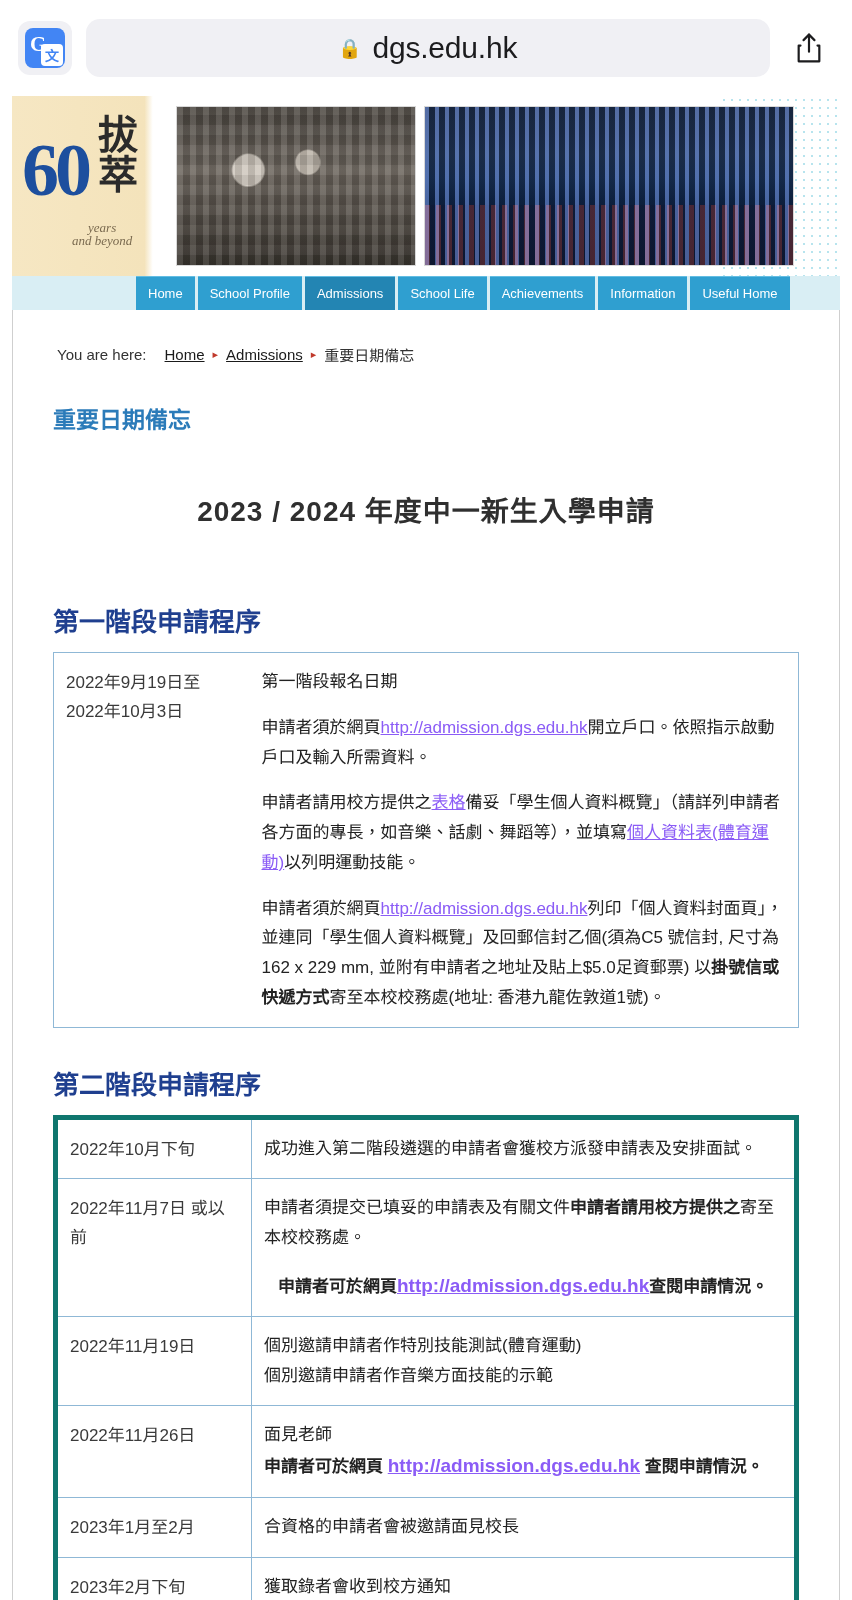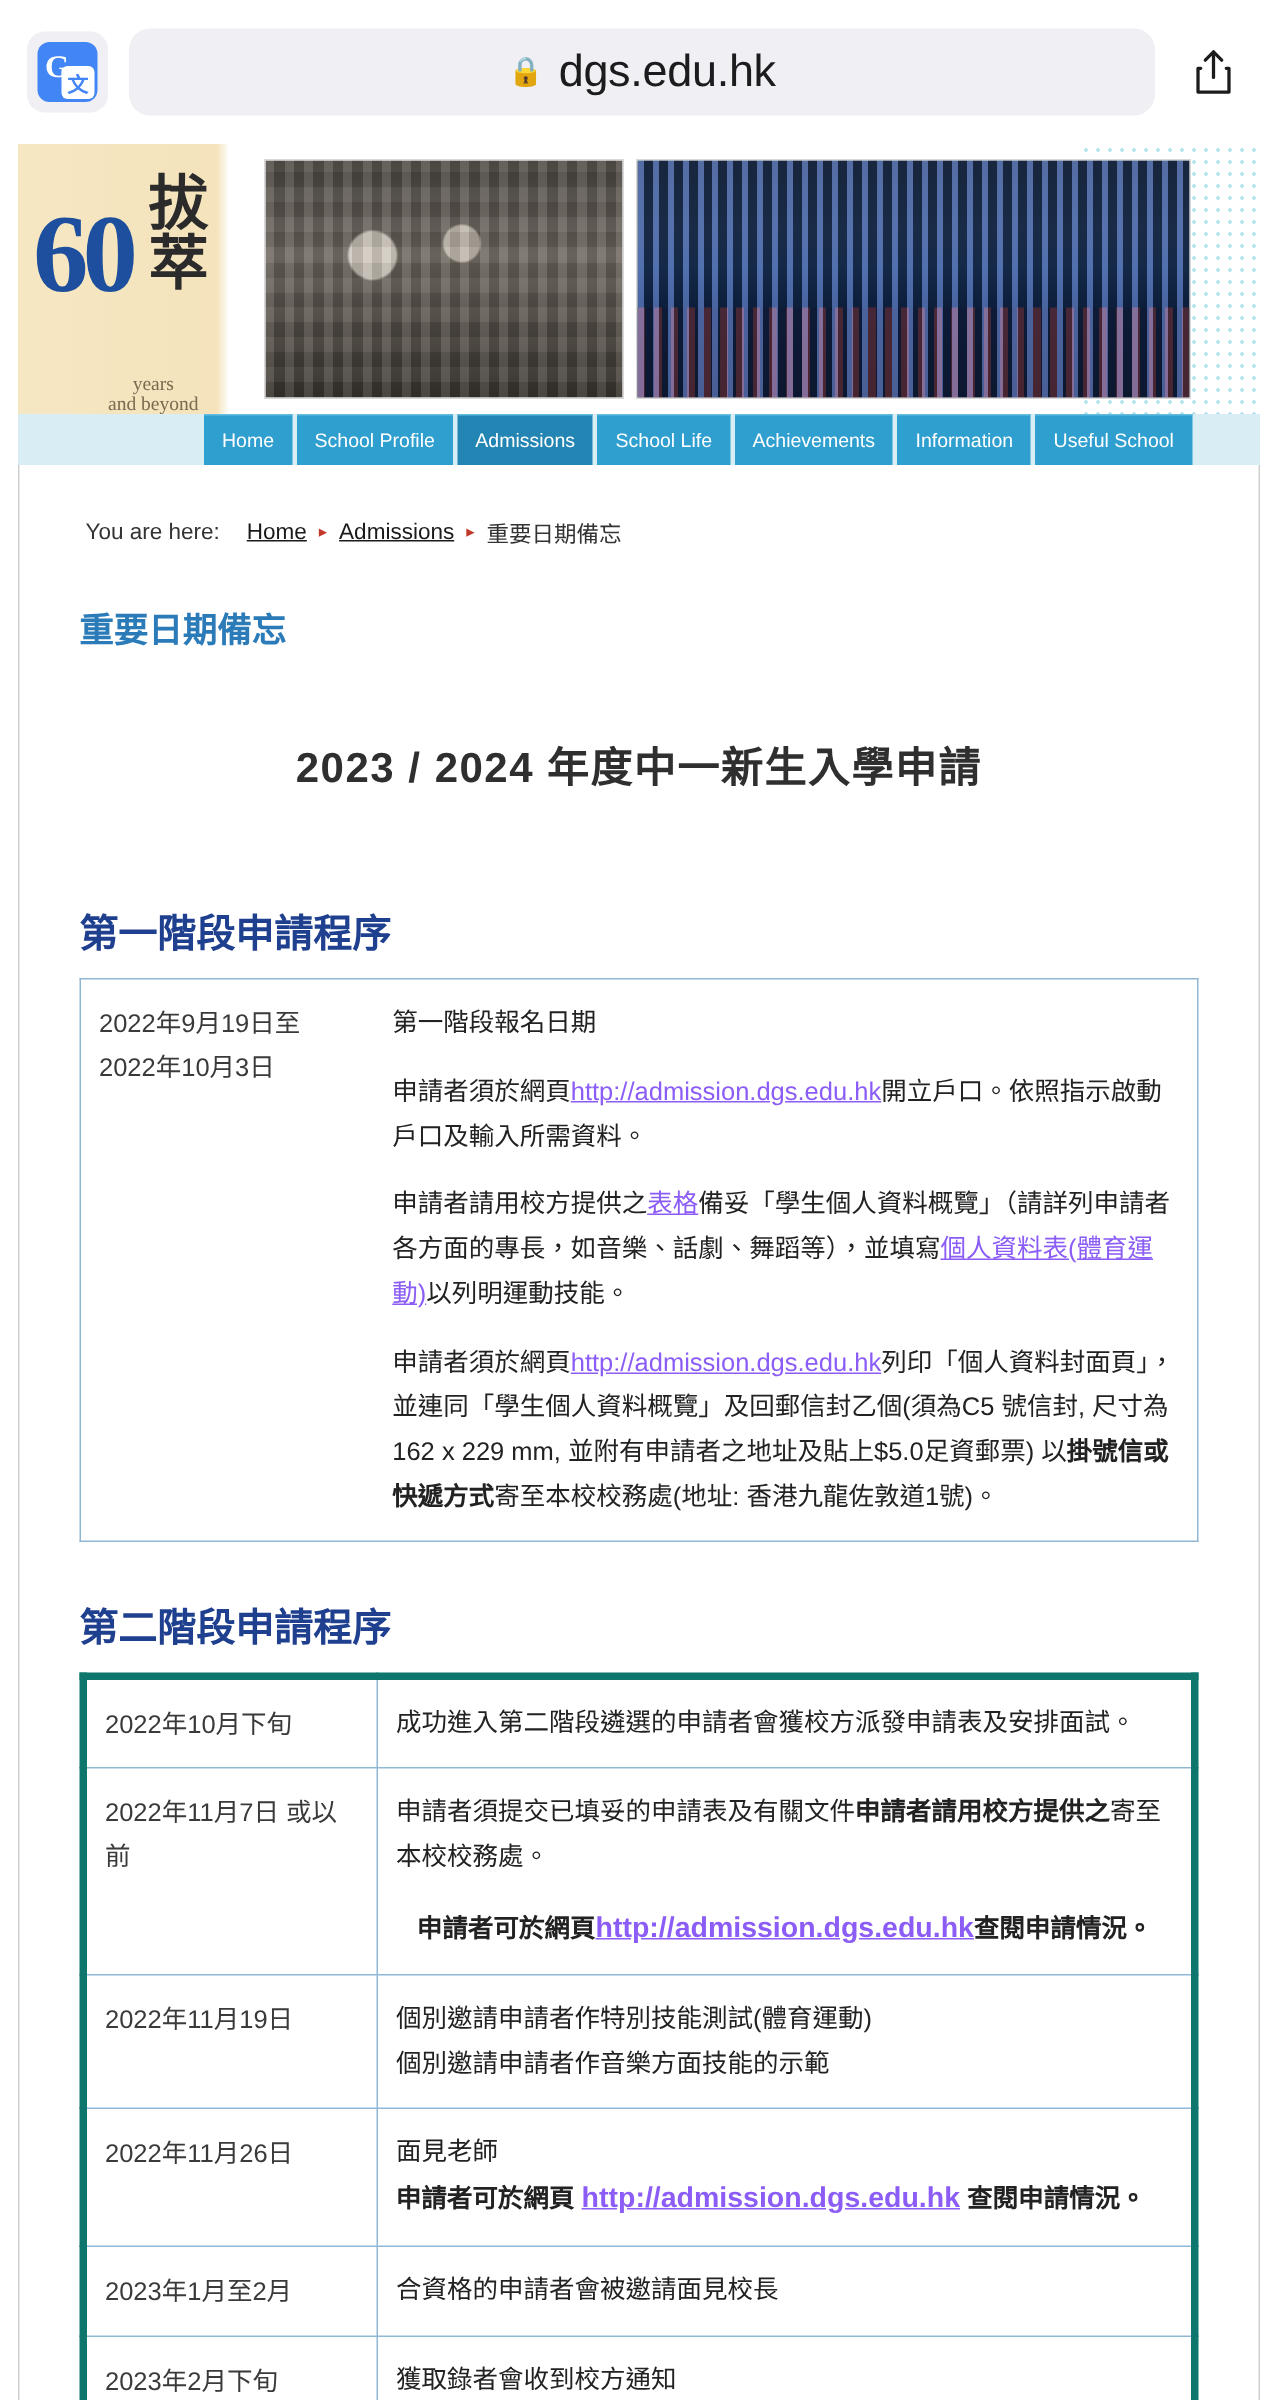--- a/index.html
+++ b/index.html
@@ -90,23 +90,23 @@
     font-size: 74px; color: #1d4f9e; font-weight: bold;
     letter-spacing: -4px;
     margin-top: 20px;
   }
   .logo .cjk {
     position: absolute; left: 84px; top: 18px;
     font-size: 40px; color: #2b2b2b; line-height: 0.95; font-weight: bold;
     writing-mode: vertical-rl;
   }
   .logo .tag {
-    position: absolute; left: 60px; bottom: 0;
+    position: absolute; left: 60px; bottom: 28px;
     font-family: "Liberation Serif", serif;
-    font-size: 13px; color: #7a6a4f;
+    font-style: italic; font-size: 13px; color: #7a6a4f;
     line-height: 1.05;
     text-align: center;
   }
   .photo {
     position: absolute; top: 10px; height: 160px;
     border: 1px solid #d8d8d8;
     overflow: hidden;
   }
   .photo.p1 { left: 164px; width: 240px;
     background:
@@ -276,21 +276,21 @@
     <div class="photo p2"></div>
   </div>
 
   <div class="navbar">
     <div class="nav-item">Home</div>
     <div class="nav-item">School Profile</div>
     <div class="nav-item active">Admissions</div>
     <div class="nav-item">School Life</div>
     <div class="nav-item">Achievements</div>
     <div class="nav-item">Information</div>
-    <div class="nav-item">Useful School</div>
+    <div class="nav-item">Useful Home</div>
   </div>
 
   <div class="page">
 
     <div class="breadcrumb">
       <span class="label">You are here:</span>
       <a href="#">Home</a>
       <span class="sep">▸</span>
       <a href="#">Admissions</a>
       <span class="sep">▸</span>

